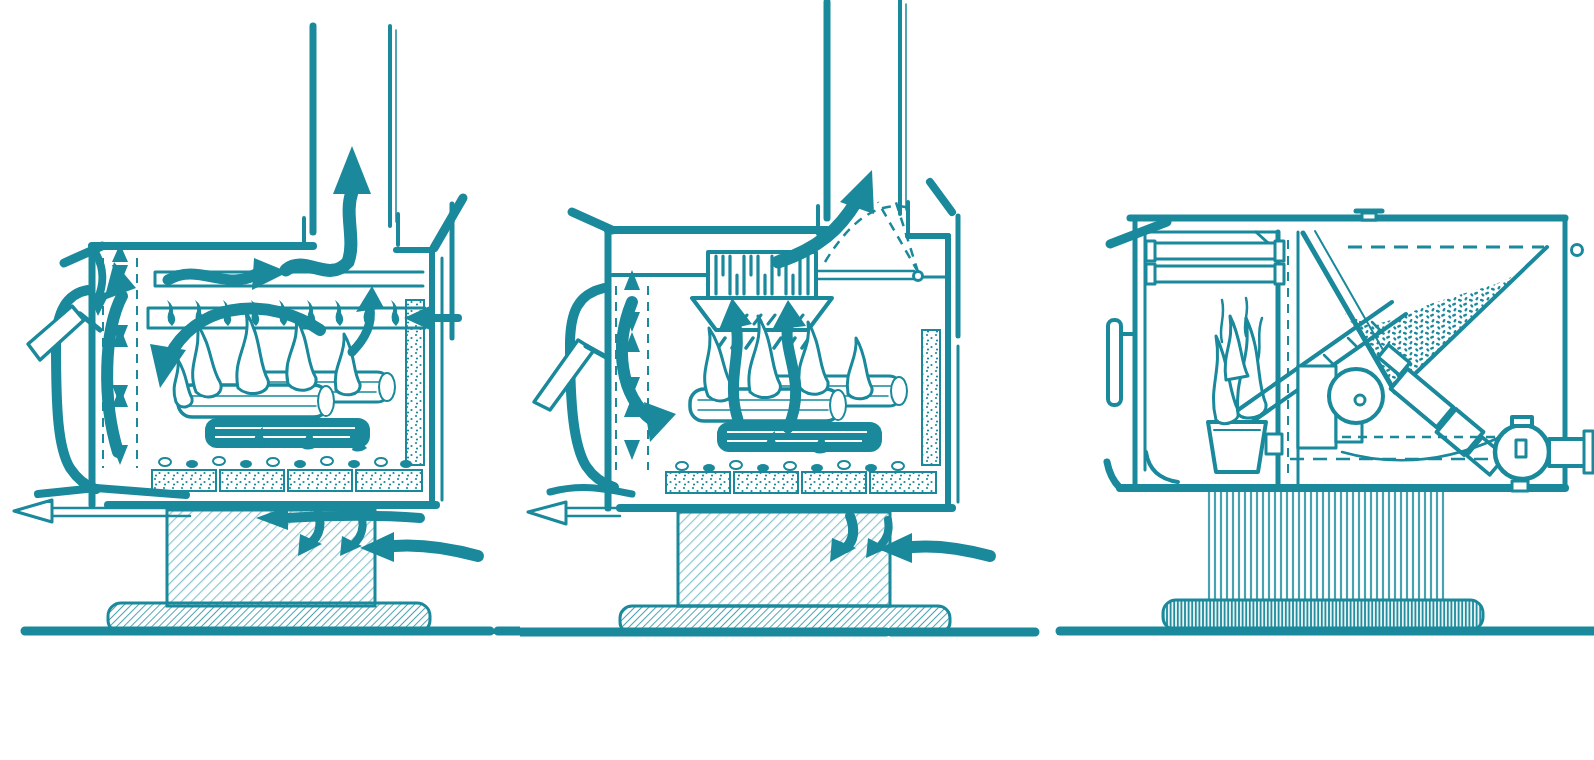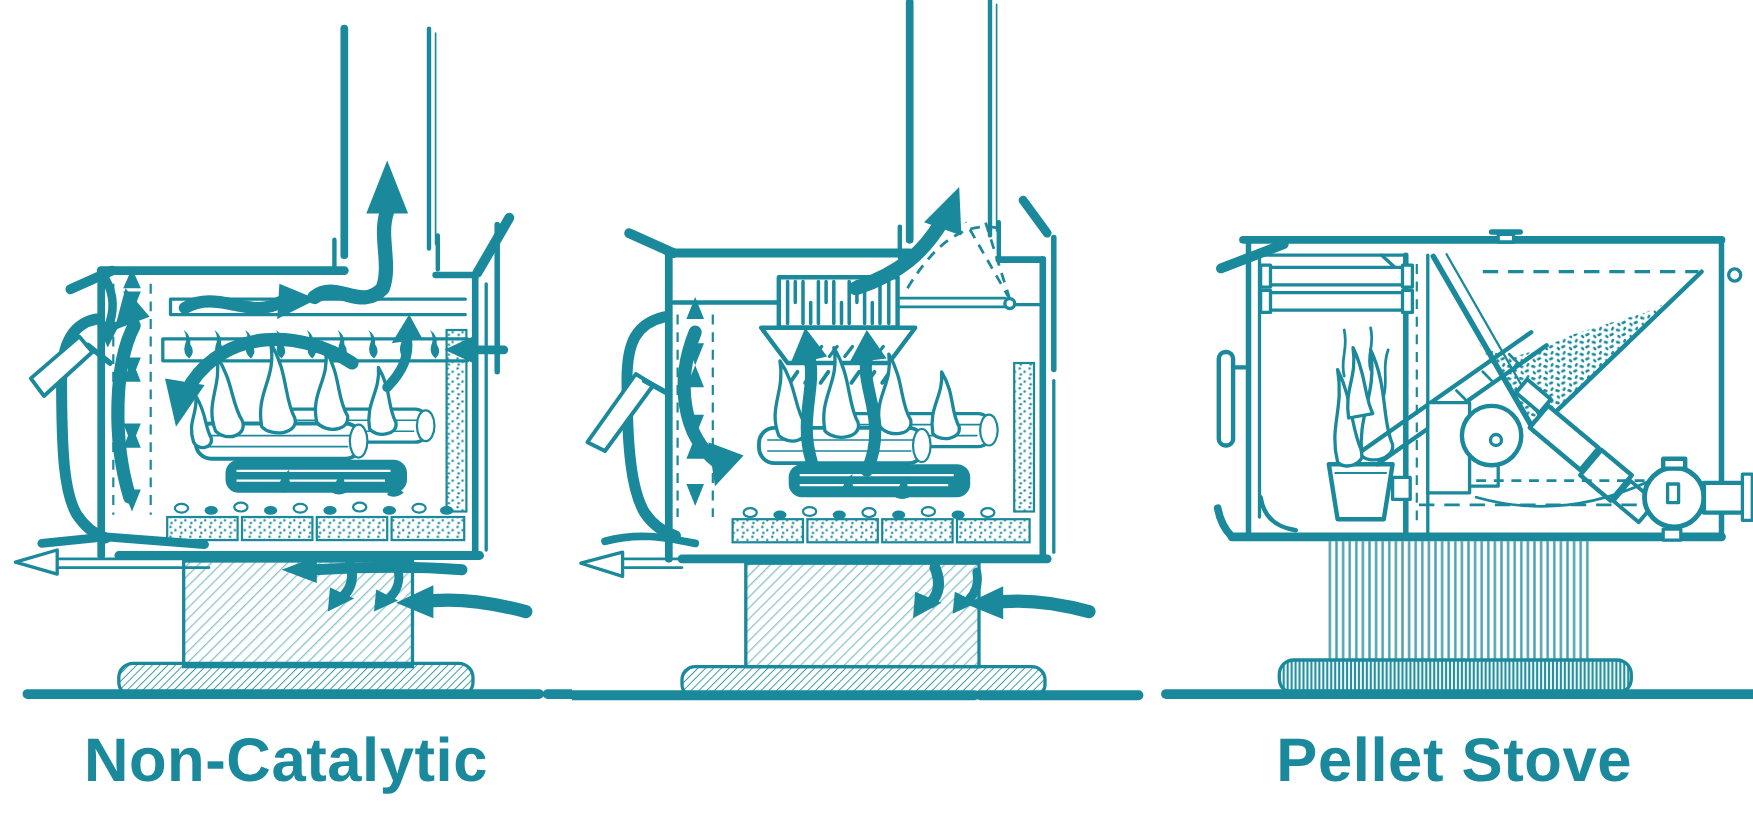--- a/index.html
+++ b/index.html
@@ -175,21 +175,20 @@
       <path class="s" stroke-width="12" d="M478,556 C448,548 420,544 394,546"></path>
       <polygon class="f" points="394,532 394,562 360,548"></polygon>
       <path class="s" stroke-width="10" d="M420,518 C370,514 320,516 286,518"></path>
       <polygon class="f" points="288,506 288,530 256,518"></polygon>
       <path class="s" stroke-width="9" d="M318,512 q6,18 -6,30"></path>
       <polygon class="f" points="300,534 322,544 298,556"></polygon>
       <path class="s" stroke-width="8" d="M362,518 q3,15 -8,26"></path>
       <polygon class="f" points="342,536 362,546 340,556"></polygon>
     </g>
   </svg>
-  <div class="label">Non-Catalytic</div>
 </div>
 
 <div class="panel" id="panel-cat">
   <svg class="diagram" width="530" height="640" viewBox="0 0 530 640">
     <defs>
       <pattern id="p2-stip" width="9" height="9" patternUnits="userSpaceOnUse">
         <circle cx="2" cy="2" r="1.1" fill="currentColor"></circle>
         <circle cx="6.5" cy="5" r="1.1" fill="currentColor"></circle>
         <circle cx="3" cy="7.5" r="1.1" fill="currentColor"></circle>
       </pattern>
@@ -434,14 +433,13 @@
       <rect class="sf" stroke-width="4" x="499" y="439" width="38" height="27"></rect>
       <rect class="sf" stroke-width="3" x="534" y="431" width="9" height="42"></rect>
     </g>
 
     <g>
       <rect class="sf" stroke-width="4" x="58" y="320" width="13" height="85" rx="6"></rect>
       <path class="s" stroke-width="4" d="M71,334 H85"></path>
     </g>
     <path class="s" stroke-width="3" d="M95,232 V470"></path>
   </svg>
-  <div class="label">Pellet Stove</div>
 </div>
 
 </body></html>

